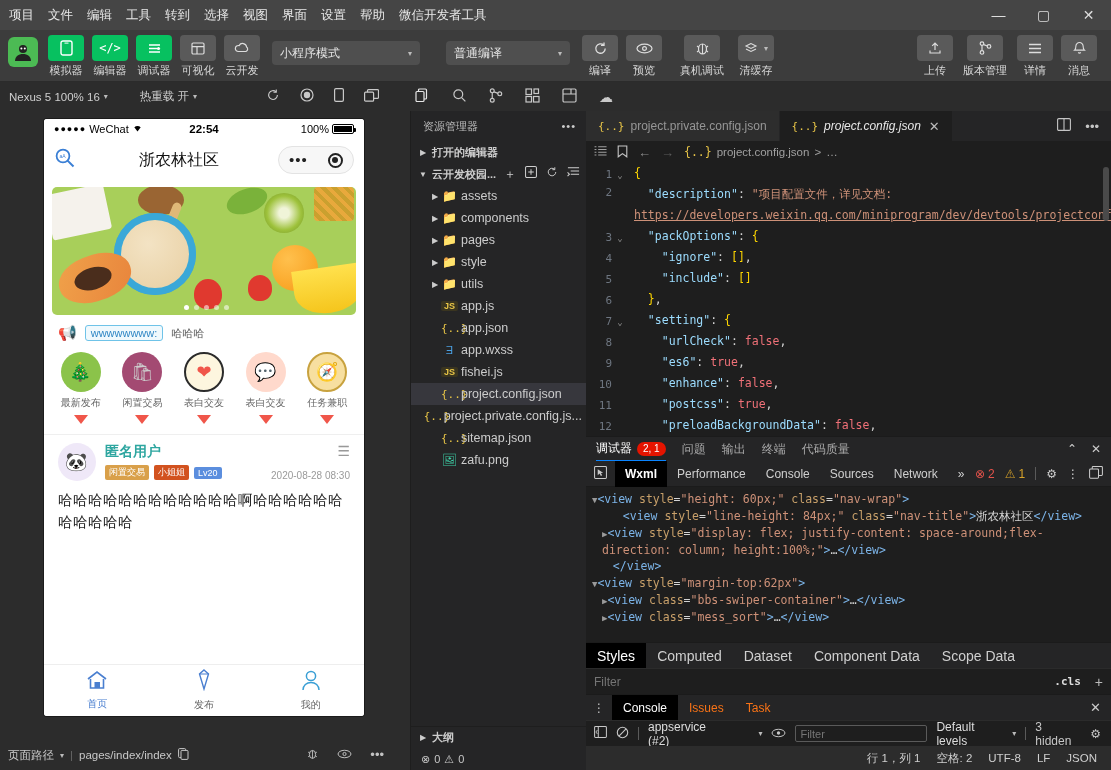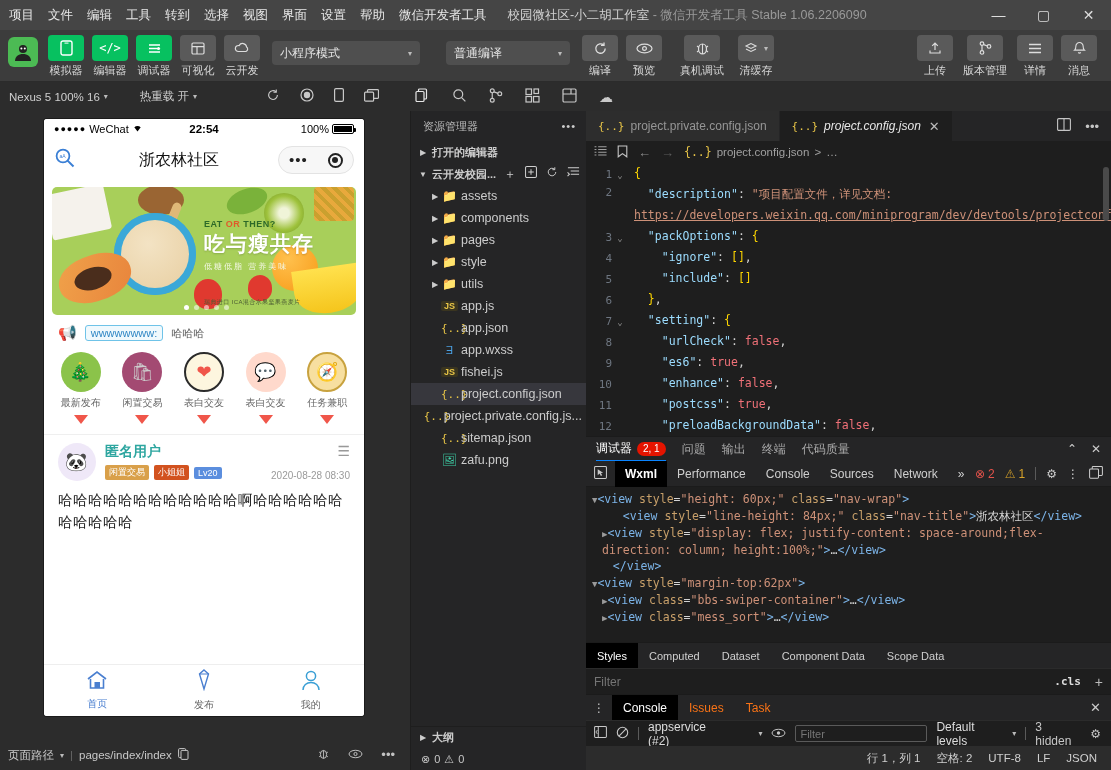--- a/index.html
+++ b/index.html
@@ -146,21 +146,21 @@
   .post-time { font-size: 10px; color:#9a9a9a; margin-top: 11px; }
   .post-body { font-size: 14.5px; color:#222; line-height: 22px; margin-top: 8px; letter-spacing:.5px;}
 
   .tabbar { position:absolute; left:0; right:0; bottom:0; height: 52px; background:#fff;
     border-top: 1px solid #eee; display:flex; }
   .tab { flex:1; display:flex; flex-direction:column; align-items:center; justify-content:center; gap:2px;}
   .tab .ic { font-size: 19px; color:#3a7fd5; }
   .tab .lb { font-size: 10px; color:#666; }
   .tab.on .lb { color:#4a7fd0; }
 
-  .sim-bottom { position:absolute; left:0; right:1px; bottom:0; height: 30px; background:#2c2c2c;
+  .sim-bottom { position:absolute; left:0; right:12px; bottom:0; height: 30px; background:#2c2c2c;
     display:flex; align-items:center; font-size:11.5px; color:#c8c8c8; padding-left: 8px; gap:6px;}
   .sim-bottom .sep { color:#666; }
   .sim-bottom .icons { margin-left: auto; display:flex; gap: 18px; padding-right: 14px; color:#c2c2c2; font-size:13px;}
 
   
   .exp-col { width: 176px; flex: 0 0 176px; background: #252526; border-left: 1px solid #1e1e1e;
     display:flex; flex-direction: column; }
   .exp-head { height: 30px; display:flex; align-items:center; justify-content: space-between;
      padding: 0 10px 0 12px; font-size: 11px; color:#bbbbbb; }
   .exp-head .dots { letter-spacing:1px; color:#ccc;}
@@ -218,21 +218,21 @@
   .devbar .rr { margin-left:auto; display:flex; align-items:center; gap: 10px; padding-right: 8px; color:#ccc;}
   .err-c { color:#e5534b; display:flex; align-items:center; gap:3px;}
   .warn-c{ color:#d7a229; display:flex; align-items:center; gap:3px;}
   .dom { background:#1e1e1e; height: 155px; overflow:hidden; padding: 4px 0 0 6px;
     font-family:"DejaVu Sans Mono","Liberation Mono",monospace; font-size:11.5px; line-height:16px; }
   .d-tag { color:#7cb4e8; }
   .d-attr{ color:#c8a06a; }
   .d-val { color:#ce9178; }
   .d-tx  { color:#d4d4d4; }
   .d-ar  { color:#9a9a9a; font-size: 9px; }
-  .stylebar { height: 26px; background:#252526; display:flex; align-items:center; font-size:11px; border-top:1px solid #1b1b1b;}
+  .stylebar { height: 26px; background:#252526; display:flex; align-items:center; font-size:14px; border-top:1px solid #1b1b1b;}
   .stylebar .st { padding: 0 11px; height: 26px; line-height:26px; color:#cfcfcf; cursor:pointer;}
   .stylebar .st.on { background:#000; color:#fff; }
   .filterbar { height: 26px; background:#1e1e1e; display:flex; align-items:center; padding: 0 8px;
      font-size: 12px; color:#8a8a8a; border-top:1px solid #2b2b2b;}
   .filterbar .cls { margin-left:auto; color:#ddd; font-family:"DejaVu Sans Mono",monospace; font-weight:700; font-size:11px;}
   .filterbar .plus { color:#bbb; margin-left: 14px; font-size: 14px;}
   .consolebar { height: 26px; background:#252526; display:flex; align-items:center; font-size:12px; border-top:1px solid #1b1b1b;}
   .consolebar .kebab { padding: 0 7px; color:#c0c0c0; letter-spacing:0; }
   .consolebar .ct { padding: 0 11px; height:26px; line-height:26px; color:#f97316; cursor:pointer;}
   .consolebar .ct.on { background:#000; color:#fff; }
@@ -258,23 +258,20 @@
     <div class="mitem">文件</div>
     <div class="mitem">编辑</div>
     <div class="mitem">工具</div>
     <div class="mitem">转到</div>
     <div class="mitem">选择</div>
     <div class="mitem">视图</div>
     <div class="mitem">界面</div>
     <div class="mitem">设置</div>
     <div class="mitem">帮助</div>
     <div class="mitem">微信开发者工具</div>
-    <div class="wintitle">
-      <span>校园微社区-小二胡工作室</span><span class="dim"> - </span><span class="dim">微信开发者工具</span> <span class="dim">Stable 1.06.2206090</span>
-    </div>
     <div class="winctrls">
       <div>—</div>
       <div>▢</div>
       <div class="close">✕</div>
     </div>
   </div>
 
   <div class="toolbar">
     <div class="tb-group">
       <div class="avatar-btn">
@@ -543,26 +540,20 @@
           <div class="bowl">
               <i></i>
             </div>
           <div class="papaya">
               <i></i>
             </div>
           <div class="orange"></div>
           <div class="banana"></div>
           <div class="straw1"></div>
           <div class="straw2"></div>
-          <div class="banner-txt">
-            <div class="eng"><span>EAT </span><b>OR</b><span> THEN?</span></div>
-            <div class="big">吃与瘦共存</div>
-            <div class="sub">低糖低脂  营养美味</div>
-            <div class="fine">瑞典进口 ICA混合水果坚果燕麦片</div>
-          </div>
           <div class="banner-dots">
             <i class="on"></i>
               <i></i>
               <i></i>
               <i></i>
               <i></i>
           </div>
         </div>
 
         <div class="notice">

